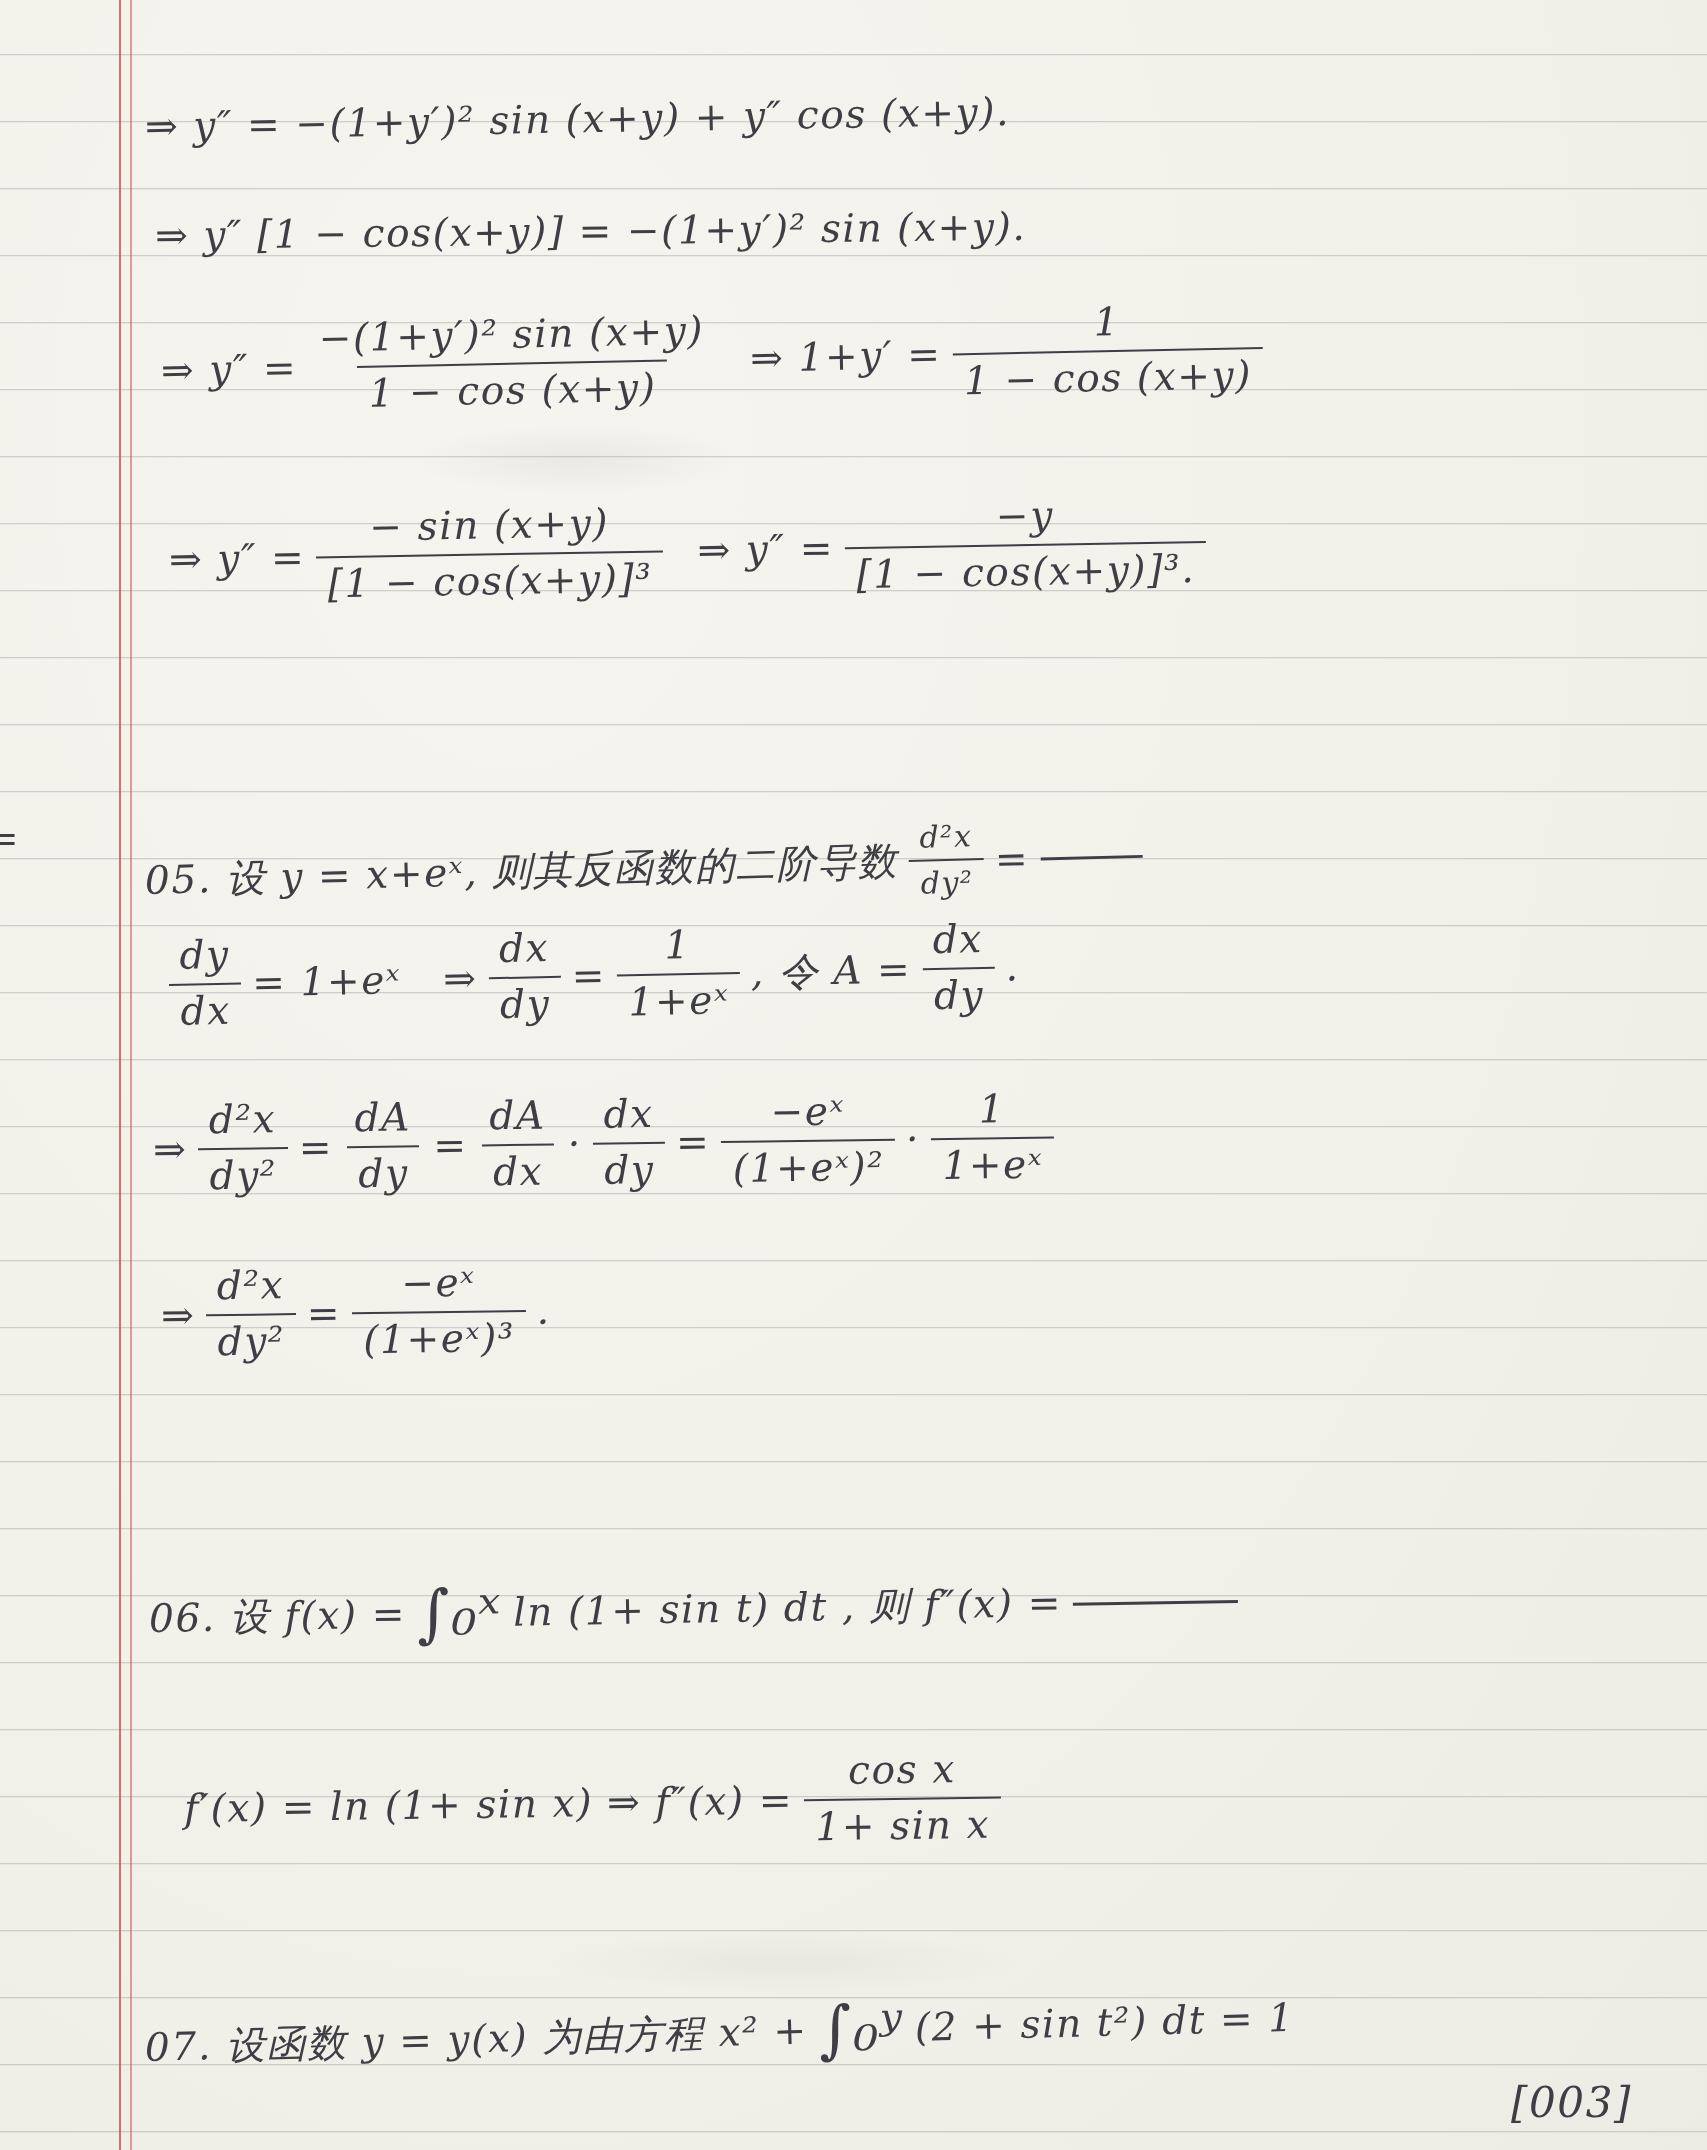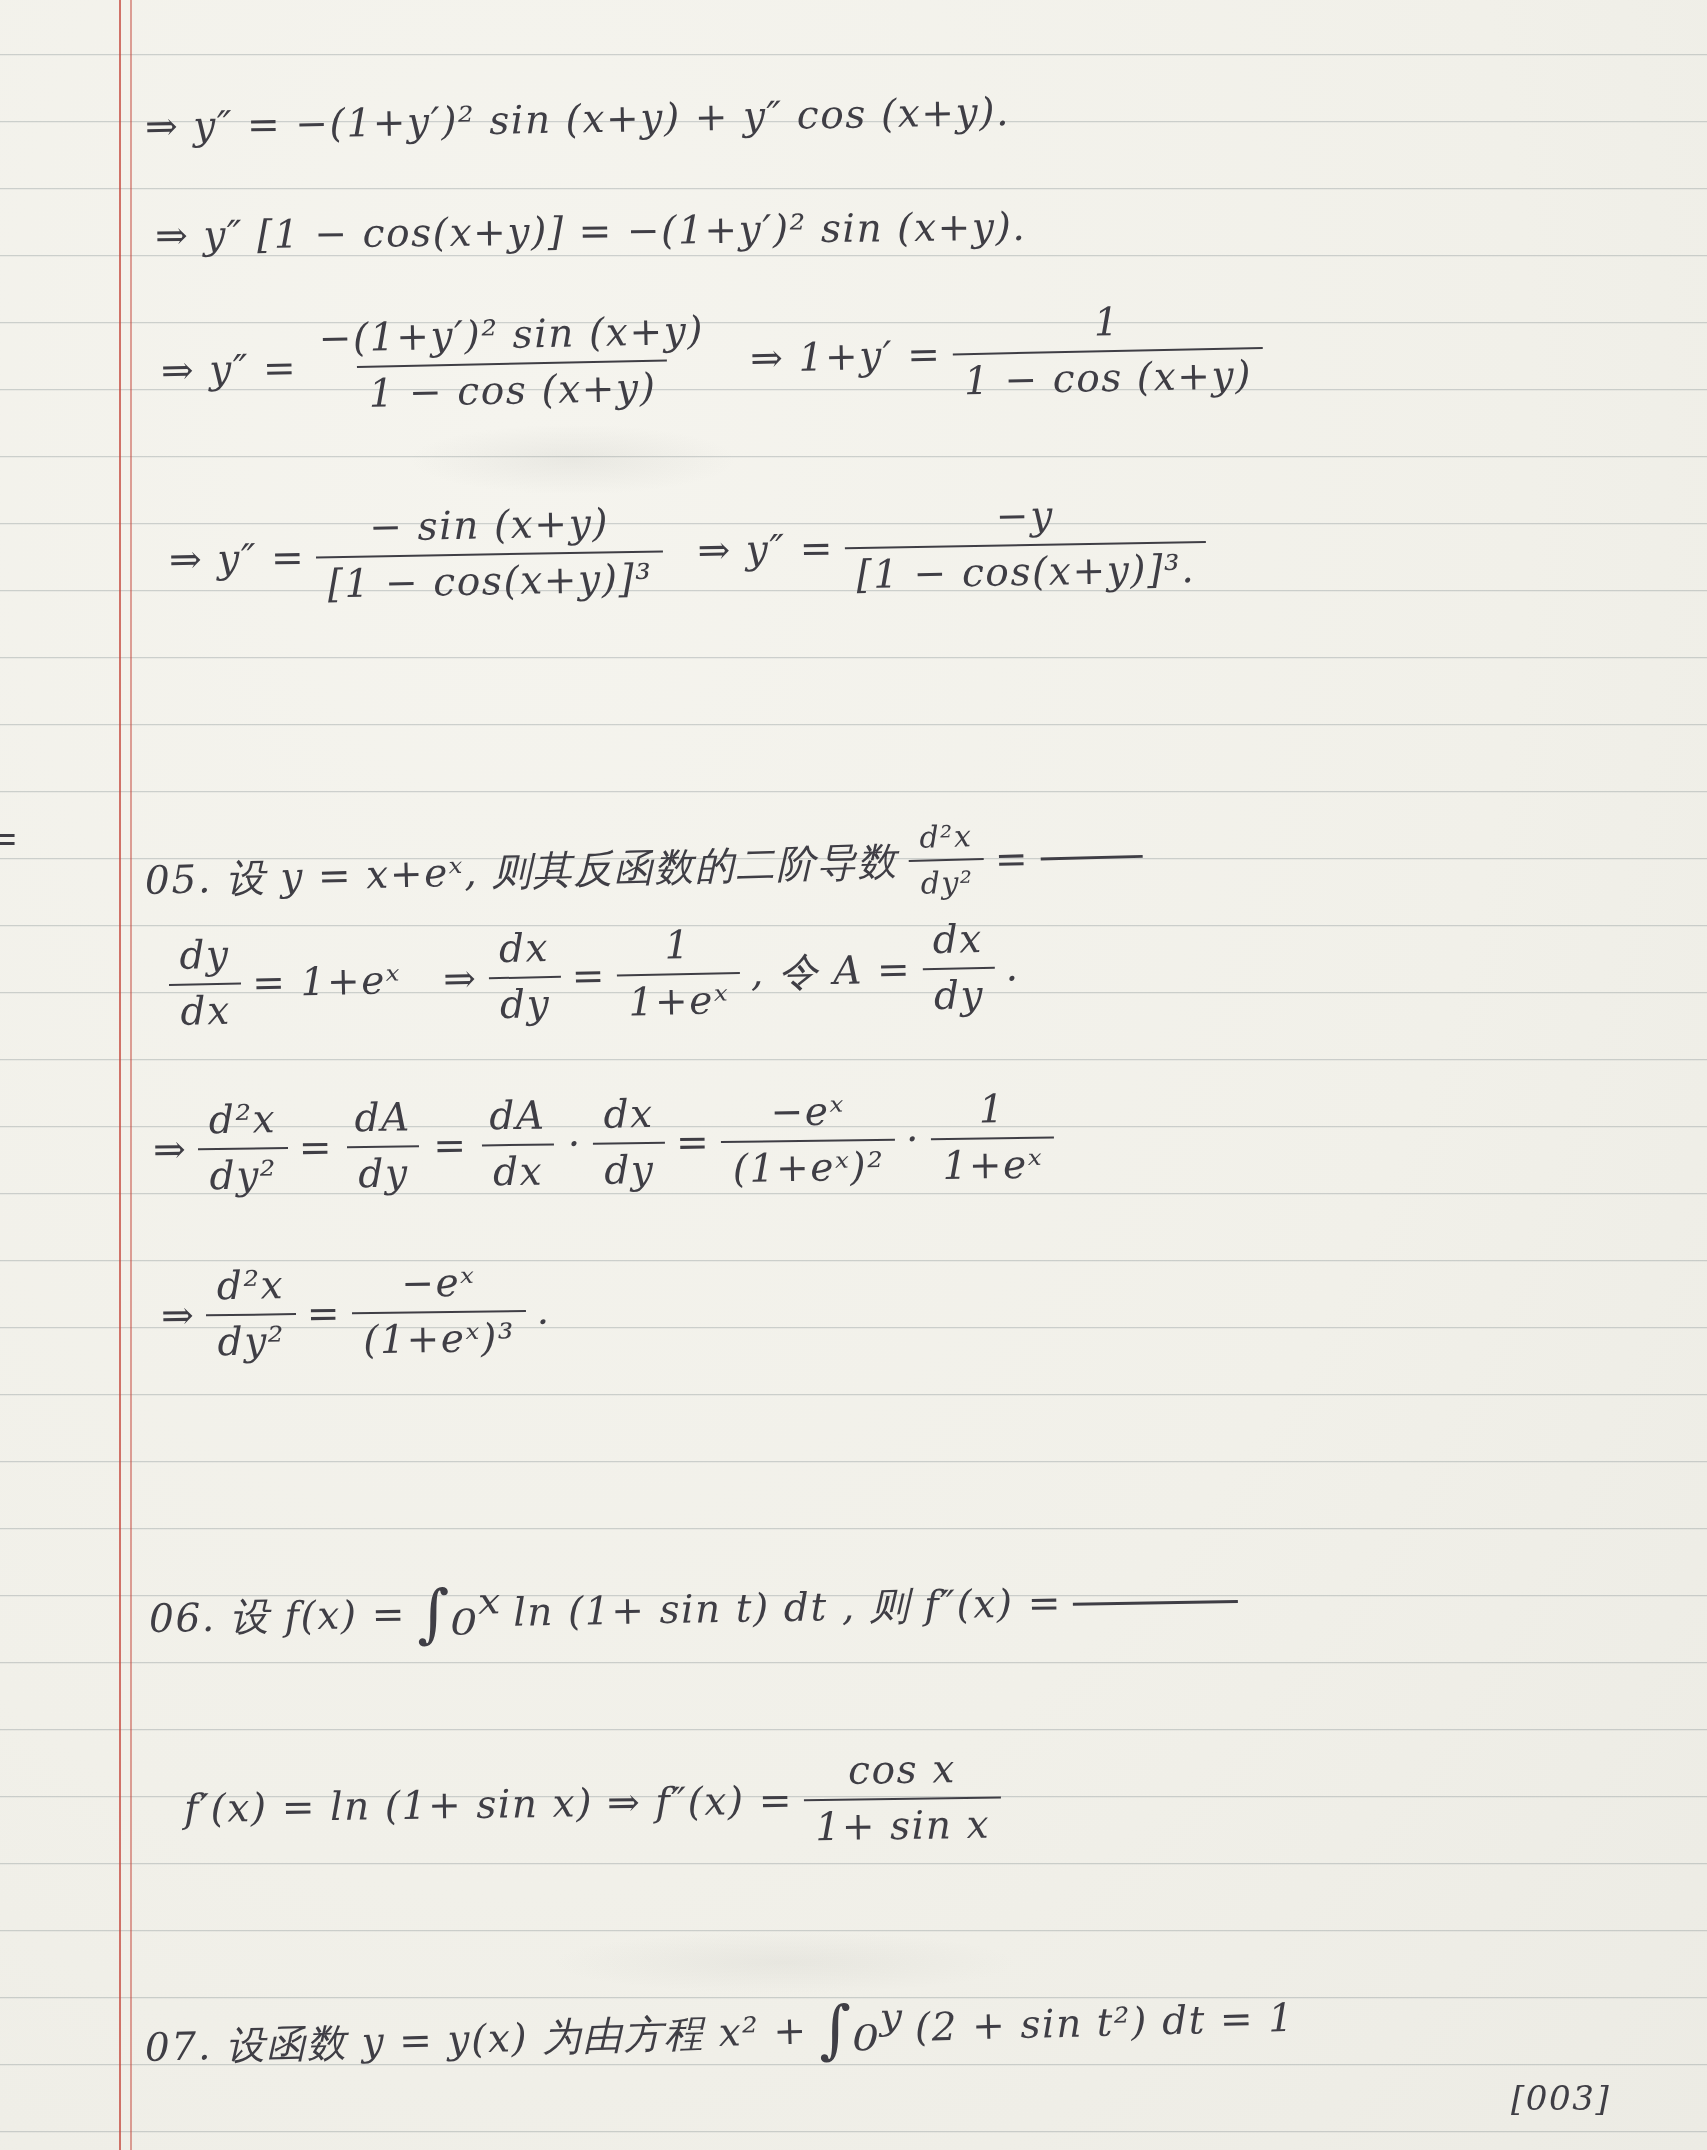--- a/index.html
+++ b/index.html
@@ -177,17 +177,17 @@
       <span class="den">1+ sin x</span>
     </span>
   </div>
 
   <div class="row" style="top:2016px;left:145px;transform:rotate(-1.5deg);">
     <span>07. 设函数 y = y(x) 为由方程 x² +</span>
     <span class="integral">∫₀ʸ</span>
     <span>(2 + sin t²) dt = 1</span>
   </div>
 
-  <div class="row" style="top:2078px;left:1511px;font-size:34px;">
+  <div class="row" style="top:2078px;left:1511px;font-size:42px;">
     <span>[003]</span>
   </div>
 </div>
 
 
 </body></html>

